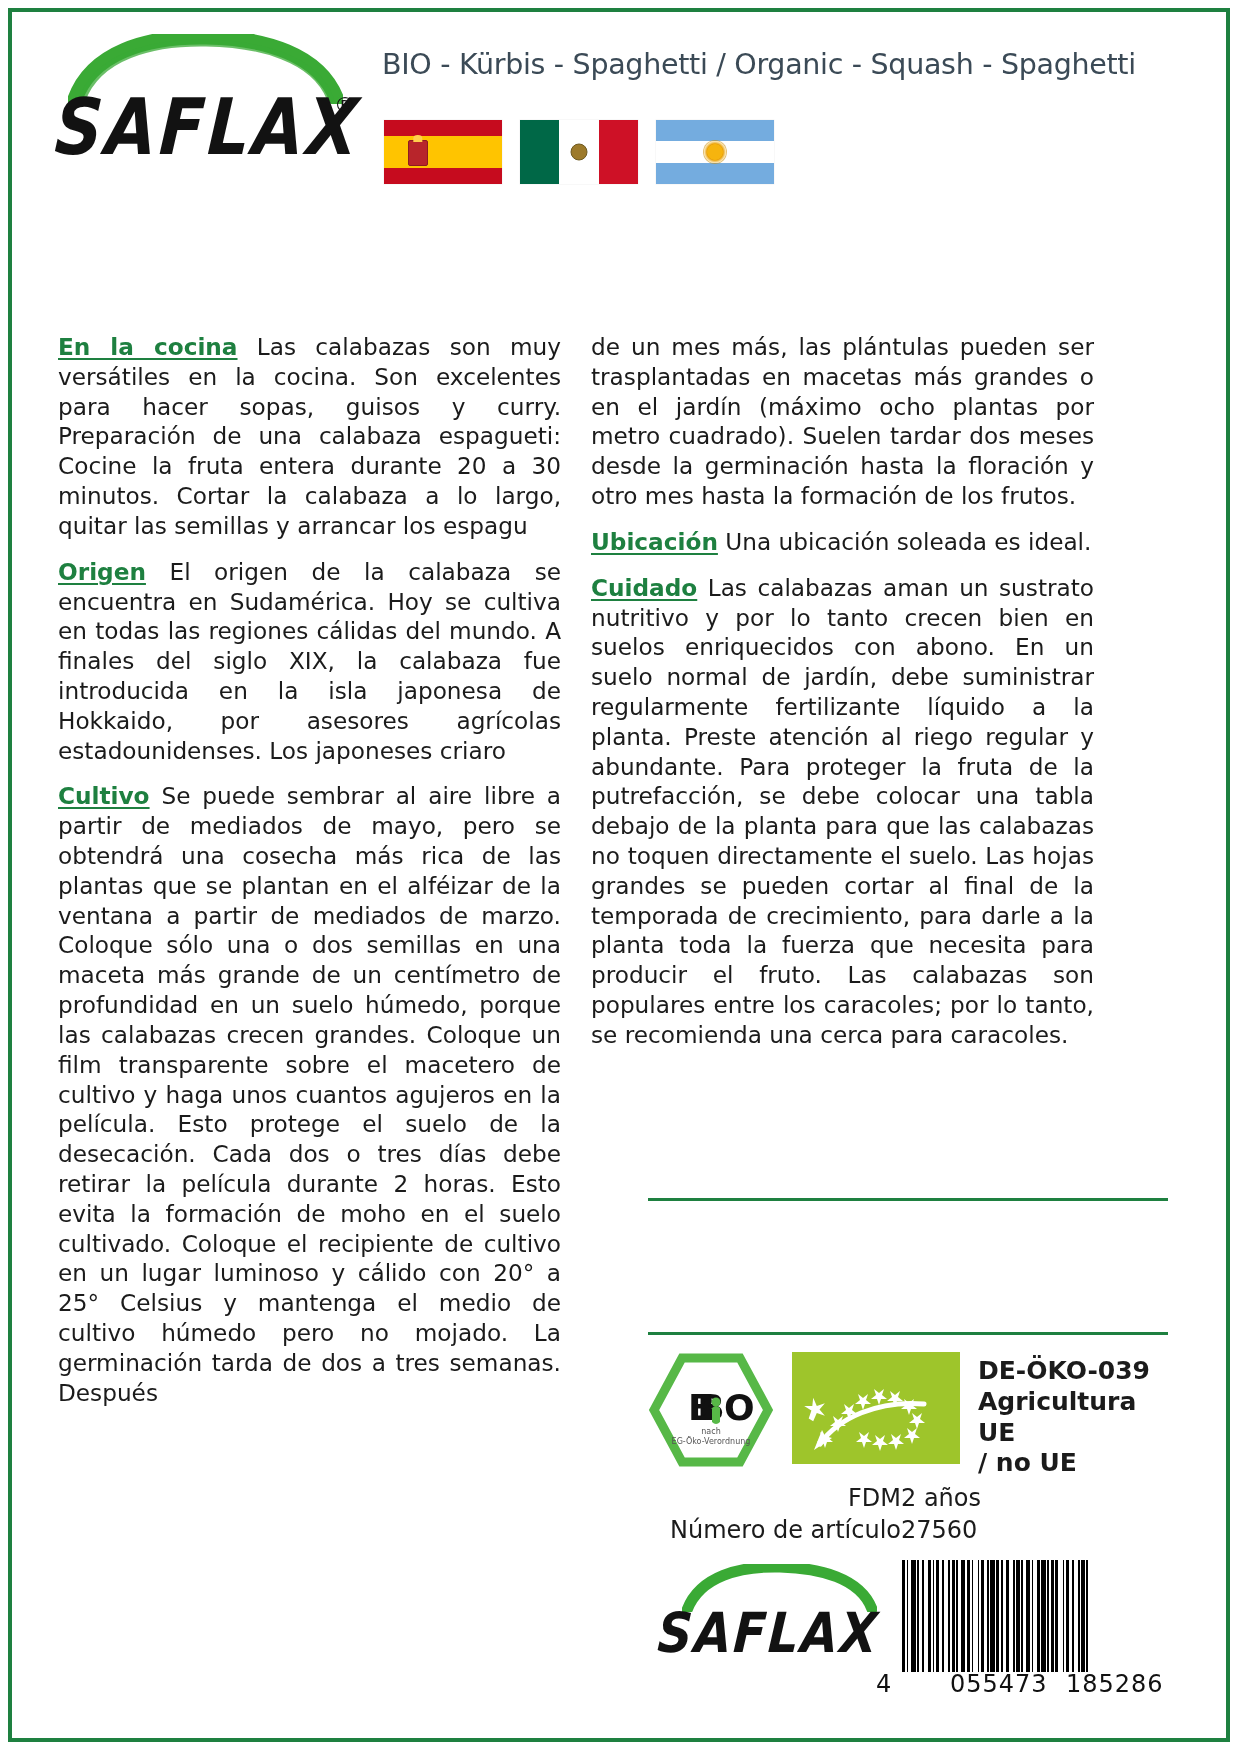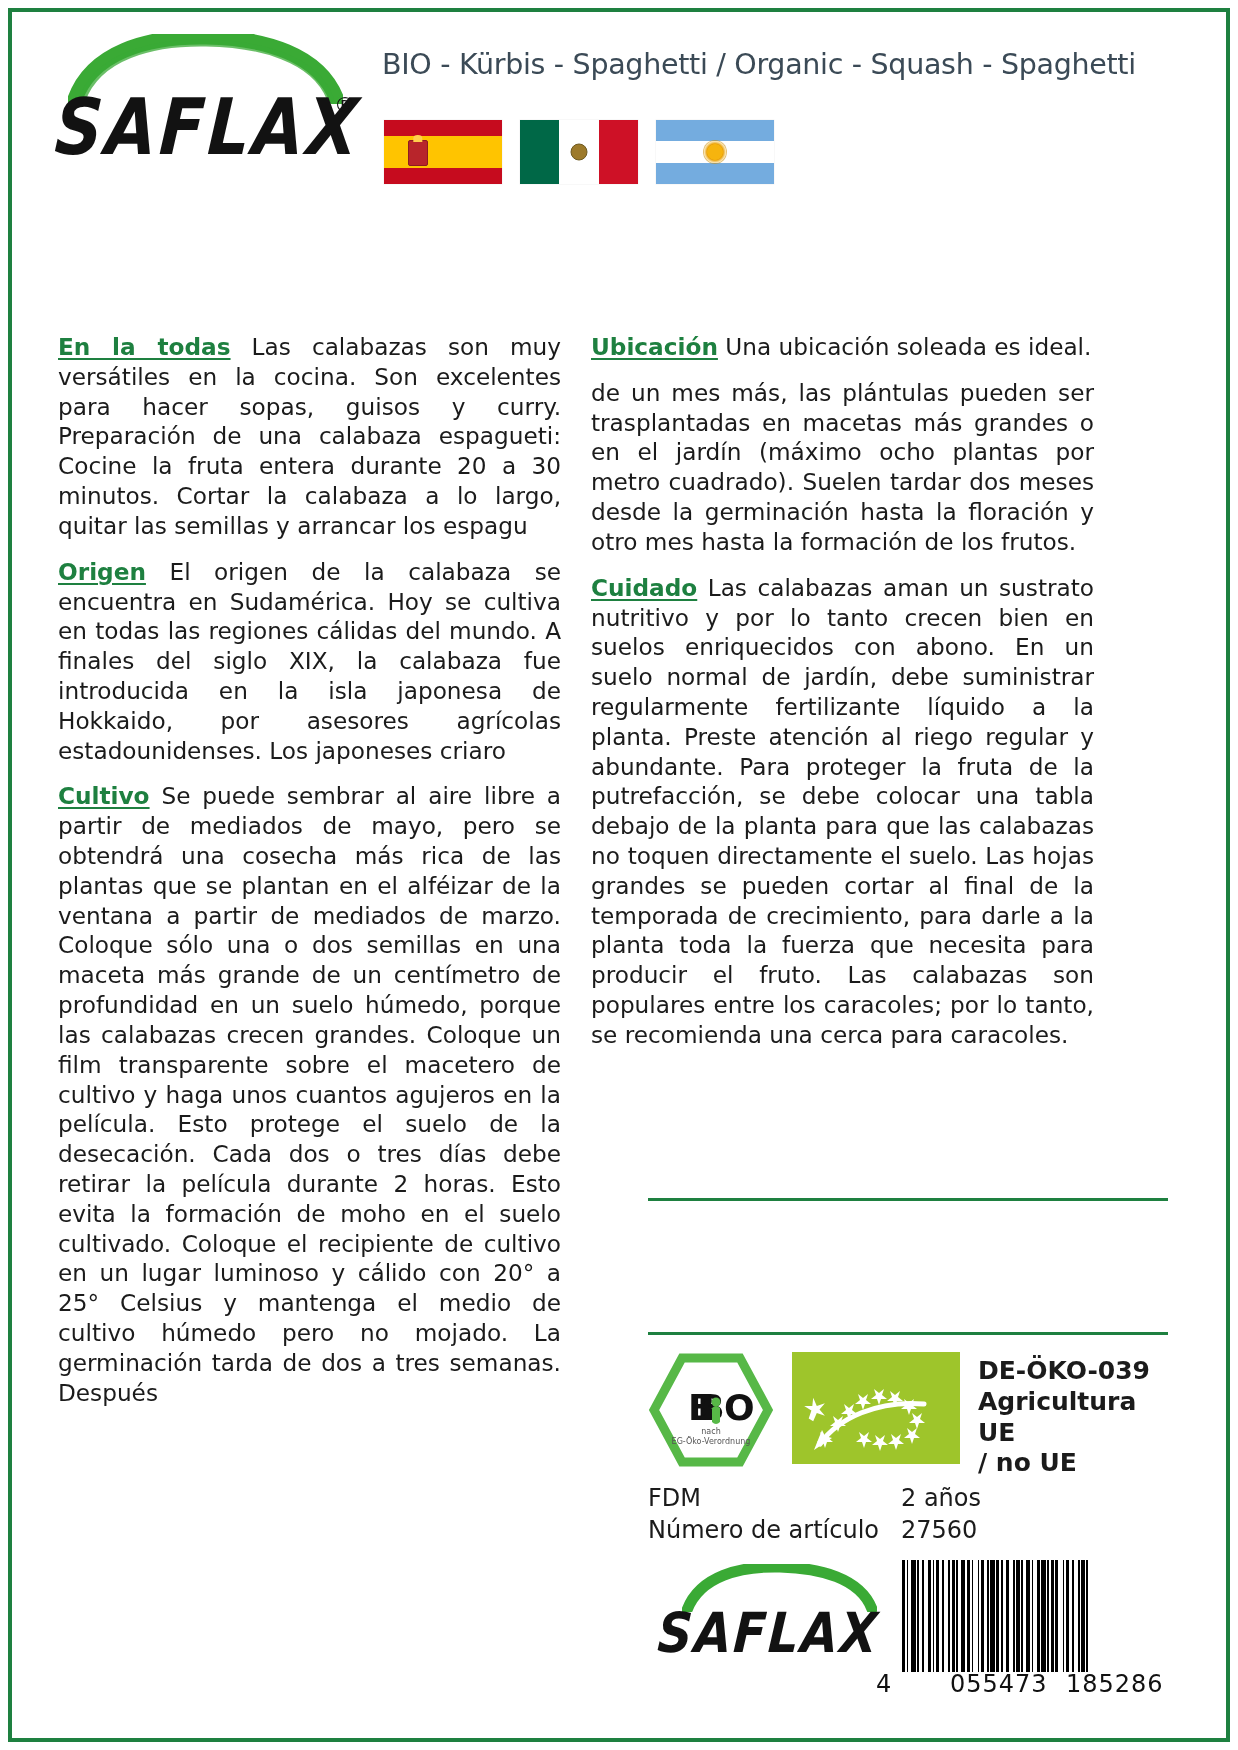--- a/index.html
+++ b/index.html
@@ -205,21 +205,21 @@
 
   .meta {
     position: absolute;
     left: 636px; top: 1470px;
     width: 520px;
     font-size: 24px;
     line-height: 1.35;
     color: #1b1b1b;
   }
   .meta-row { display: flex; }
-  .meta-label { width: 253px; }
+  .meta-label { width: 253px; text-align: right; }
   .meta-value { }
 
   .foot-logo {
     position: absolute;
     left: 648px; top: 1552px;
     width: 235px; height: 115px;
   }
   .foot-arc { position:absolute; left: 22px; top: 0px; width: 195px; height: 48px; }
   .foot-word {
     position: absolute;
@@ -293,28 +293,28 @@
           <div class="a-b2"></div>
           <div class="a-sun"></div>
       </div>
     </div>
   </div>
 
 
   <div class="body-cols">
 
     <div class="col">
-      <p><span class="sec-head">En la todas</span><span> Las calabazas son muy versátiles en la cocina. Son excelentes para hacer sopas, guisos y curry. Preparación de una calabaza espagueti: Cocine la fruta entera durante 20 a 30 minutos. Cortar la calabaza a lo largo, quitar las semillas y arrancar los espagu</span></p>
+      <p><span class="sec-head">En la cocina</span><span> Las calabazas son muy versátiles en la cocina. Son excelentes para hacer sopas, guisos y curry. Preparación de una calabaza espagueti: Cocine la fruta entera durante 20 a 30 minutos. Cortar la calabaza a lo largo, quitar las semillas y arrancar los espagu</span></p>
       <p><span class="sec-head">Origen</span><span> El origen de la calabaza se encuentra en Sudamérica. Hoy se cultiva en todas las regiones cálidas del mundo. A finales del siglo XIX, la calabaza fue introducida en la isla japonesa de Hokkaido, por asesores agrícolas estadounidenses. Los japoneses criaro</span></p>
       <p><span class="sec-head">Cultivo</span><span>  Se puede sembrar al aire libre a partir de mediados de mayo, pero se obtendrá una cosecha más rica de las plantas que se plantan en el alféizar de la ventana a partir de mediados de marzo. Coloque sólo una o dos semillas en una maceta más grande de un centímetro de profundidad en un suelo húmedo, porque las calabazas crecen grandes. Coloque un film transparente sobre el macetero de cultivo y haga unos cuantos agujeros en la película. Esto protege el suelo de la desecación. Cada dos o tres días debe retirar la película durante 2 horas. Esto evita la formación de moho en el suelo cultivado. Coloque el recipiente de cultivo en un lugar luminoso y cálido con 20° a 25° Celsius y mantenga el medio de cultivo húmedo pero no mojado. La germinación tarda de dos a tres semanas. Después</span></p>
     </div>
 
     <div class="col">
+      <p>de un mes más, las plántulas pueden ser trasplantadas en macetas más grandes o en el jardín (máximo ocho plantas por metro cuadrado). Suelen tardar dos meses desde la germinación hasta la floración y otro mes hasta la formación de los frutos.</p>
       <p><span class="sec-head">Ubicación</span><span> Una ubicación soleada es ideal.</span></p>
-      <p>de un mes más, las plántulas pueden ser trasplantadas en macetas más grandes o en el jardín (máximo ocho plantas por metro cuadrado). Suelen tardar dos meses desde la germinación hasta la floración y otro mes hasta la formación de los frutos.</p>
       <p><span class="sec-head">Cuidado</span><span> Las calabazas aman un sustrato nutritivo y por lo tanto crecen bien en suelos enriquecidos con abono. En un suelo normal de jardín, debe suministrar regularmente fertilizante líquido a la planta. Preste atención al riego regular y abundante. Para proteger la fruta de la putrefacción, se debe colocar una tabla debajo de la planta para que las calabazas no toquen directamente el suelo. Las hojas grandes se pueden cortar al final de la temporada de crecimiento, para darle a la planta toda la fuerza que necesita para producir el fruto. Las calabazas son populares entre los caracoles; por lo tanto, se recomienda una cerca para caracoles.</span></p>
     </div>
   </div>
 
   <div class="rule rule-top"></div>
   <div class="rule rule-cert"></div>
 
   <div class="cert-row">
 
     <div class="bio-hex">

